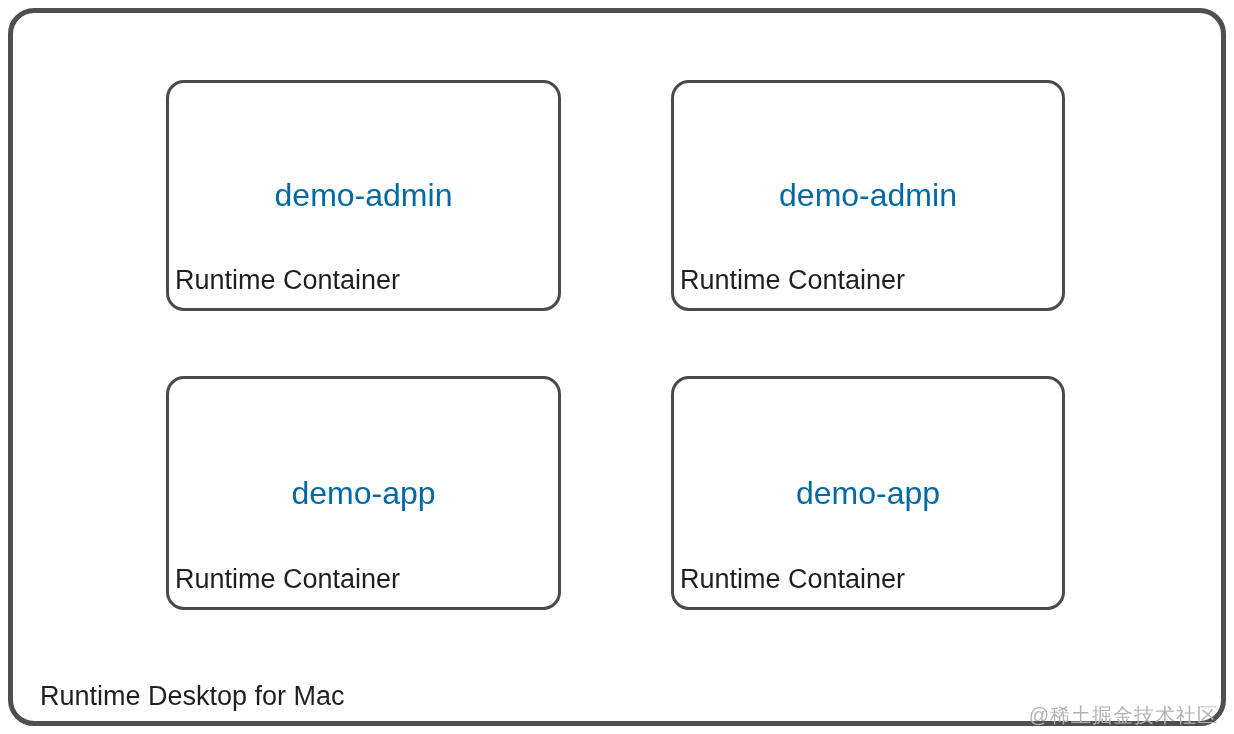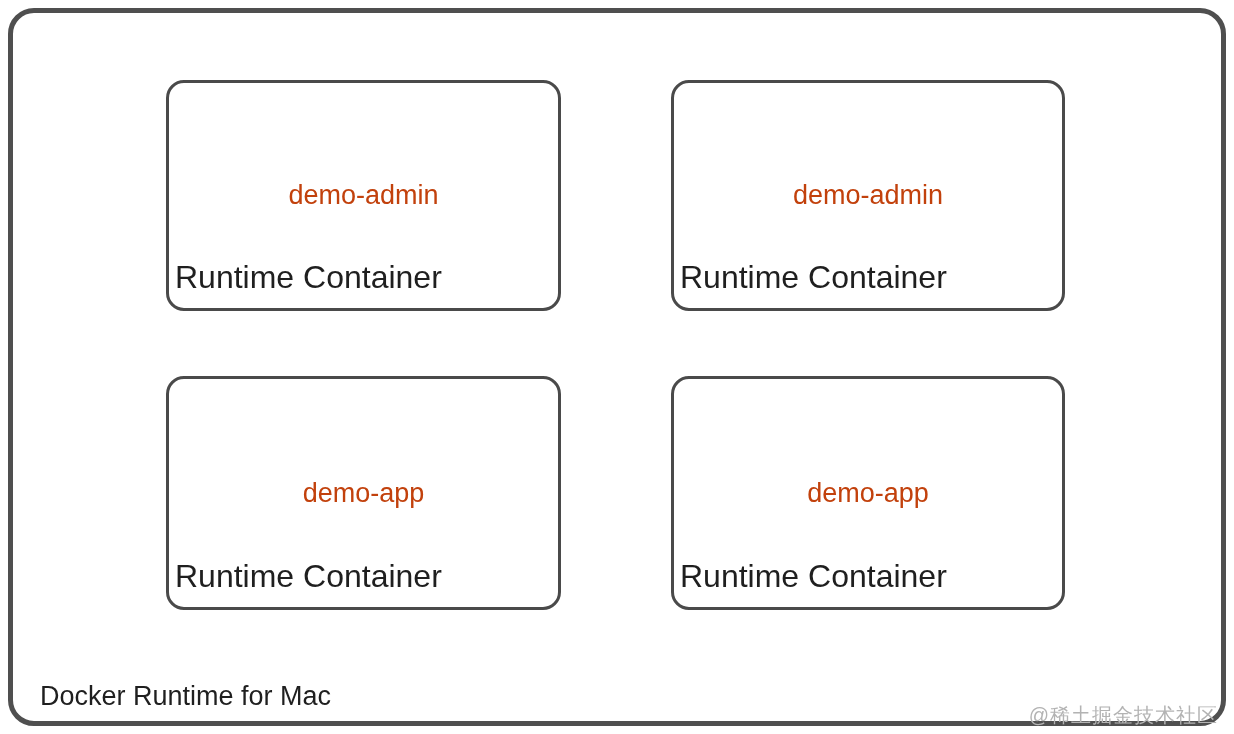--- a/index.html
+++ b/index.html
@@ -30,29 +30,29 @@
     background: #ffffff;
     display: flex;
     align-items: center;
     justify-content: center;
   }
   #node-0 { left: 153px; top: 67px;  width: 395px; height: 231px; }
   #node-1 { left: 658px; top: 67px;  width: 394px; height: 231px; }
   #node-2 { left: 153px; top: 363px; width: 395px; height: 234px; }
   #node-3 { left: 658px; top: 363px; width: 394px; height: 234px; }
   .node-title {
-    font-size: 27px;
-    color: #c2410c;
+    font-size: 32px;
+    color: #0369a1;
     white-space: nowrap;
   }
   .node-subtitle {
     position: absolute;
     left: 6px;
     bottom: 12px;
-    font-size: 32px;
+    font-size: 27px;
     color: #1f1f1f;
     white-space: nowrap;
   }
   .outer-label {
     position: absolute;
     left: 40px;
     top: 681px;
     font-size: 27px;
     color: #1f1f1f;
     z-index: 2;
@@ -87,15 +87,15 @@
     <span class="node-subtitle">Runtime Container</span>
   </div>
 
   <div class="node" id="node-3">
     <span class="node-title">demo-app</span>
     <span class="node-subtitle">Runtime Container</span>
   </div>
 
 </div>
 
-<div class="outer-label">Docker Runtime for Mac</div>
+<div class="outer-label">Runtime Desktop for Mac</div>
 
 <div class="watermark">@稀土掘金技术社区</div>
 
 </body></html>

